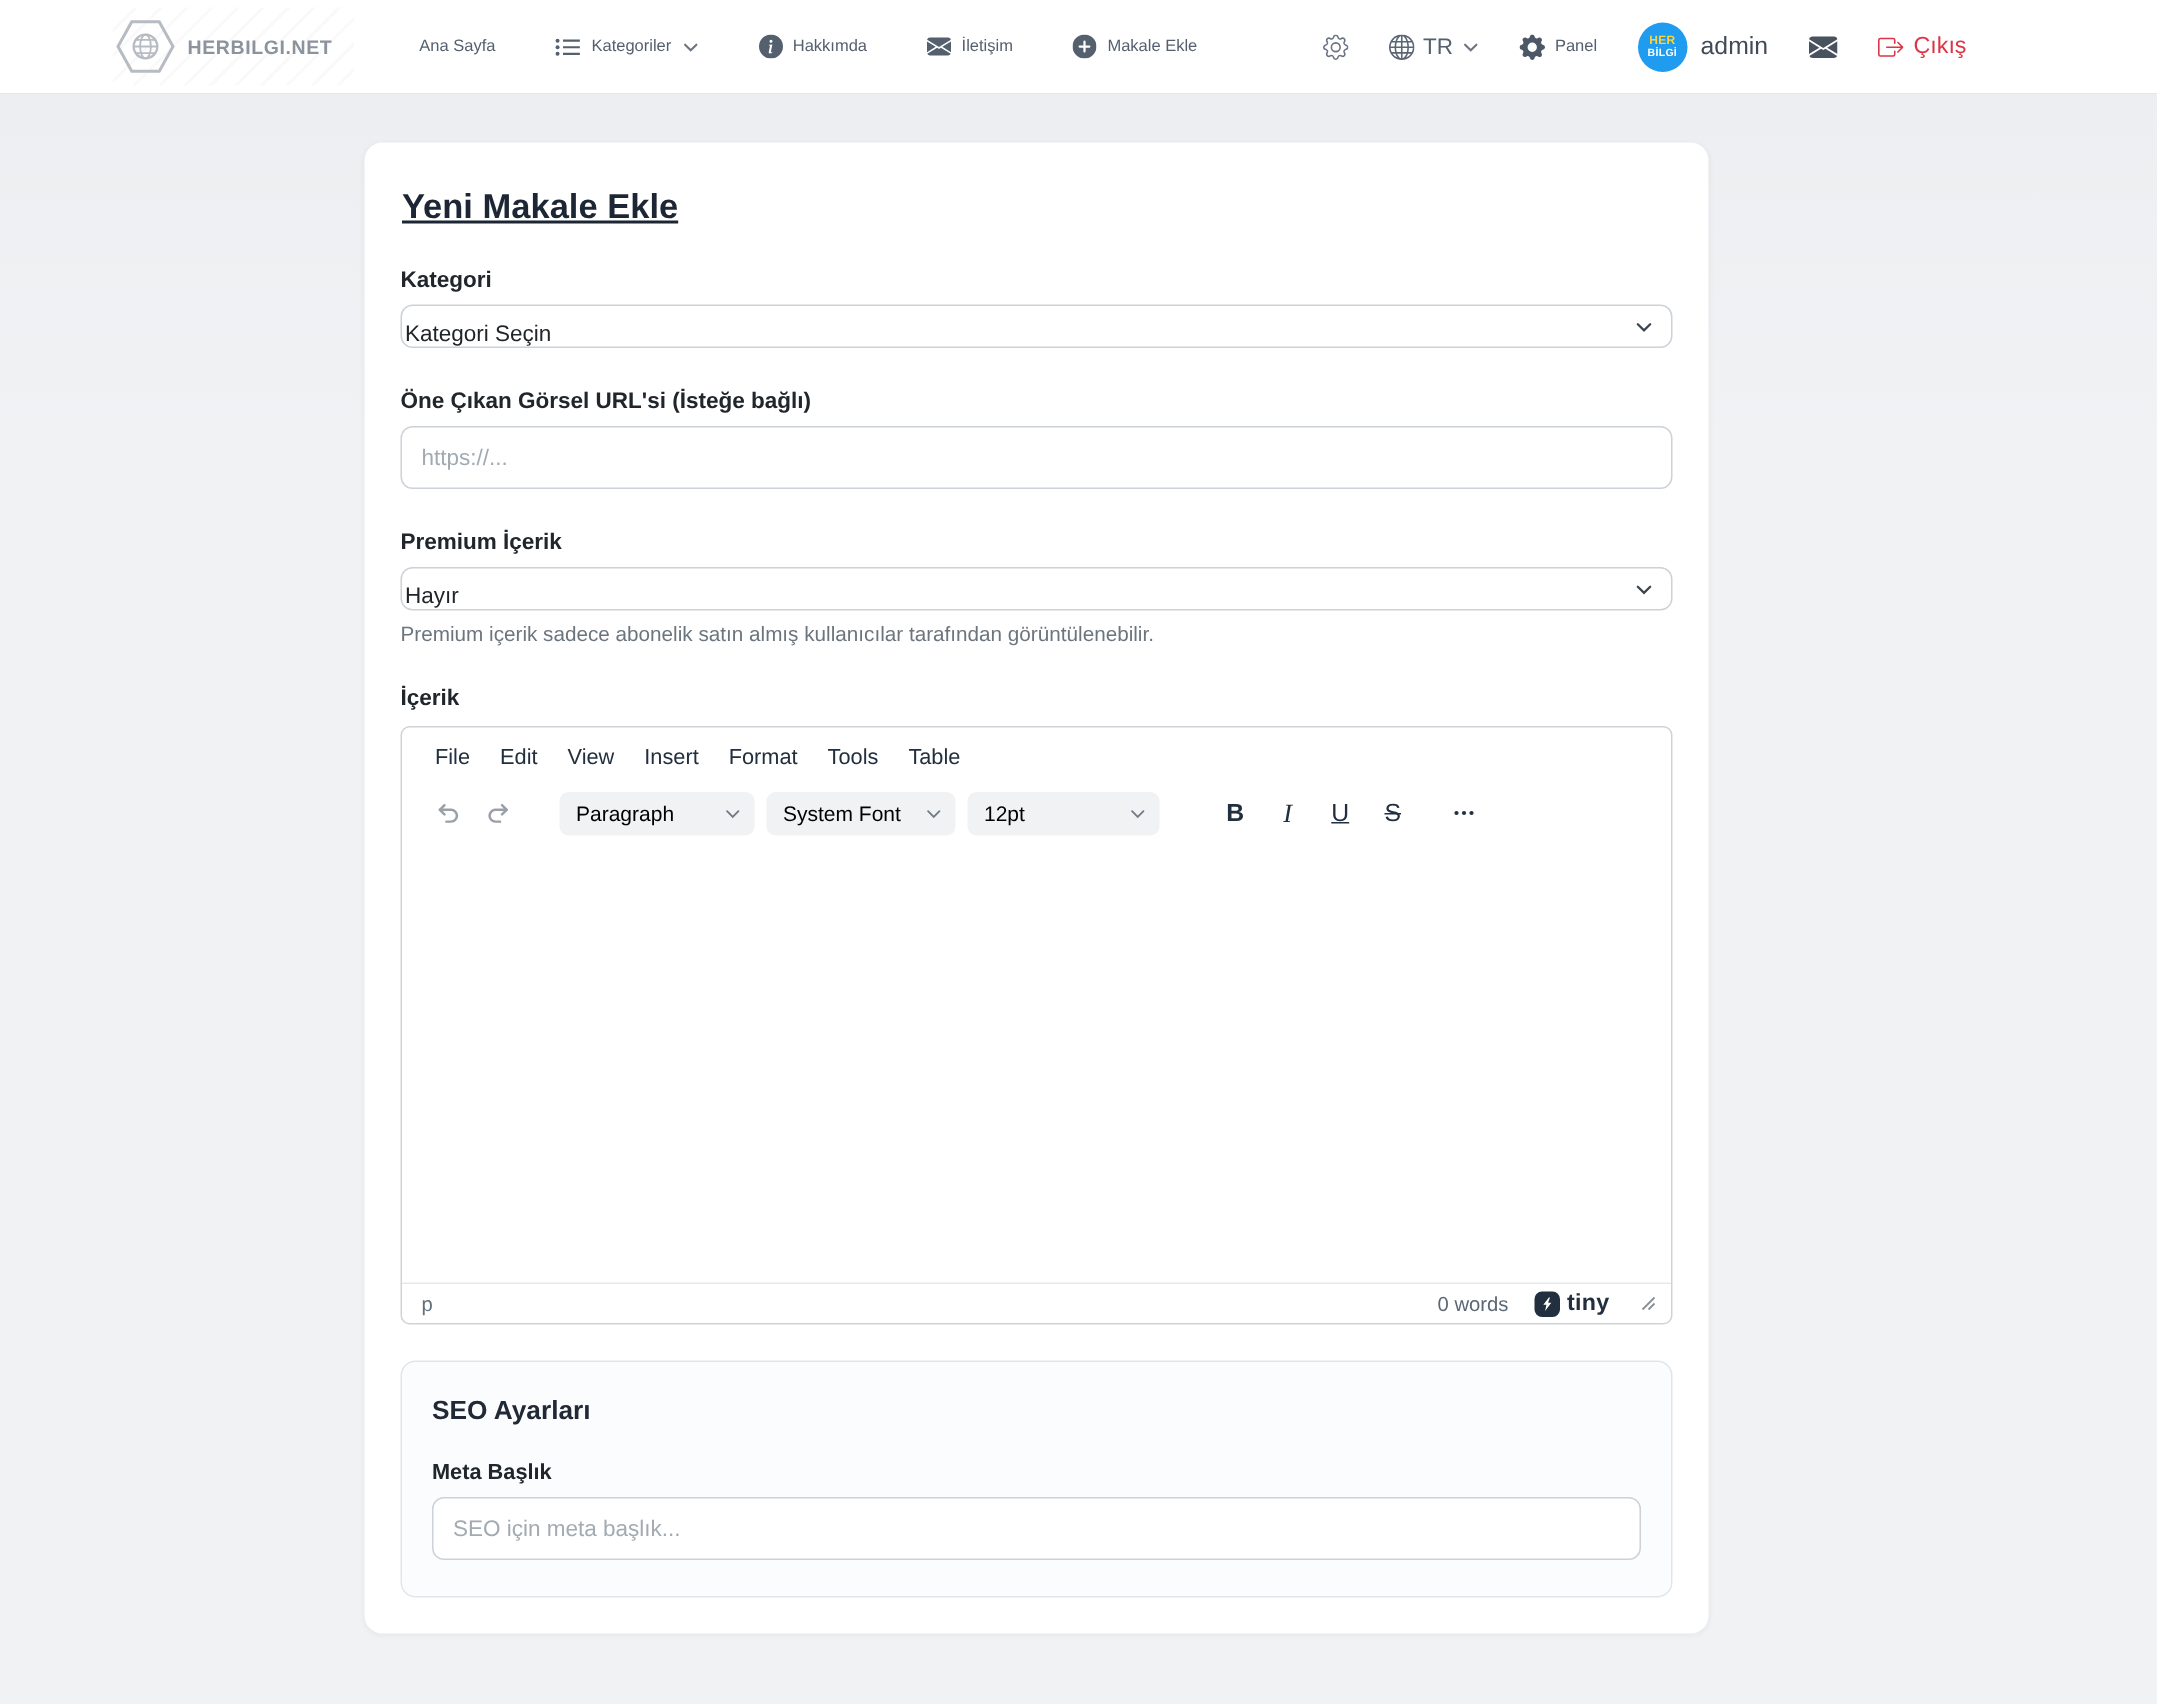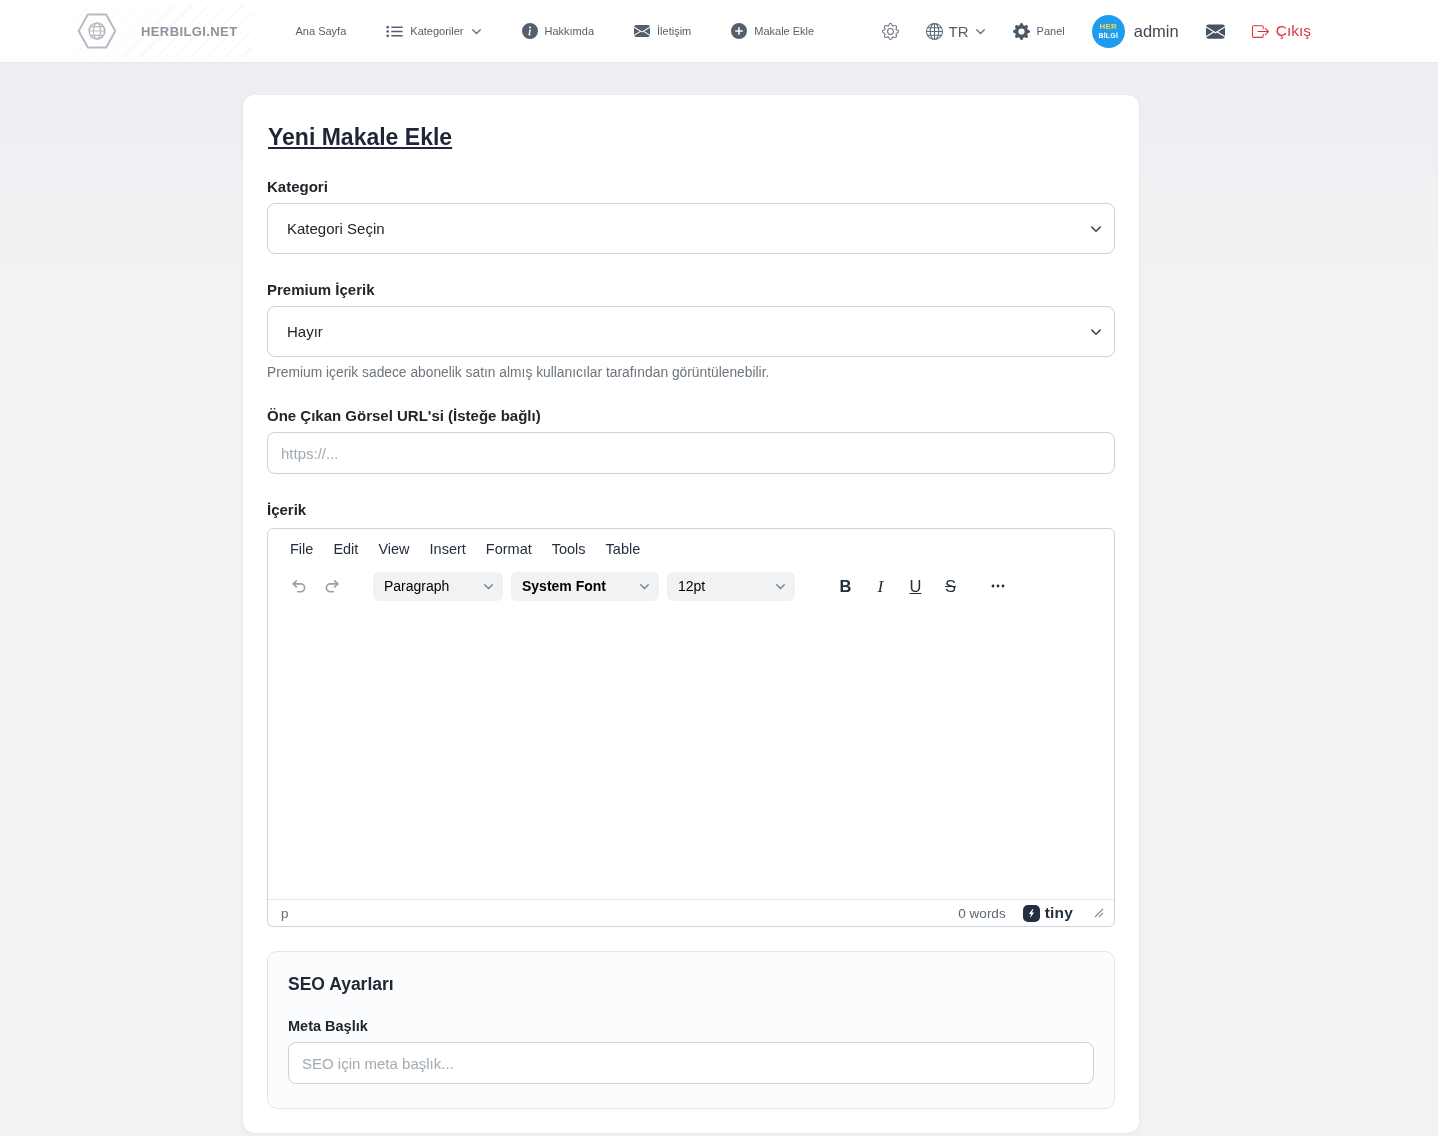--- a/index.html
+++ b/index.html
@@ -12,21 +12,21 @@
   body{
     font-family:"Liberation Sans","DejaVu Sans",sans-serif;
     background:linear-gradient(180deg,#ecedf0 0%,#f1f2f4 25%,#f1f2f4 100%);
     color:#212529;
   }
   
   .navbar{
     height:63px;background:#fff;border-bottom:1px solid #e3e6ea;
     display:flex;align-items:center;padding:0 127px 0 75px;
   }
-  .brand{display:flex;align-items:center;gap:22px;color:#9aa1ab;
+  .brand{display:flex;align-items:center;gap:6px;color:#9aa1ab;
     background:repeating-linear-gradient(135deg,rgba(0,0,0,0) 0 10px,rgba(120,128,140,.045) 10px 12px);
     padding:4px 14px 4px 0;border-radius:4px;}
   .brand-text{font-size:13px;font-weight:700;letter-spacing:.4px;color:#8b939d;}
   .nav-links{display:flex;align-items:center;gap:40px;margin-left:44px;}
   .nav-link{display:flex;align-items:center;gap:7px;font-size:11px;color:var(--nav-text);cursor:pointer;white-space:nowrap;}
   .nav-link svg{flex:0 0 auto;}
   .nav-right{margin-left:auto;display:flex;align-items:center;gap:27px;}
   .icon-btn{display:flex;align-items:center;color:#5b6675;cursor:pointer;}
   .lang{display:flex;align-items:center;gap:6px;font-size:15px;color:var(--nav-text);cursor:pointer;}
   .user{display:flex;align-items:center;gap:9px;cursor:pointer;}
@@ -45,40 +45,40 @@
   .page-title{font-size:23px;font-weight:700;color:#1d2635;margin:2px 0 0 1px;text-decoration:underline;}
   .group{margin-top:27px;}
   .flabel{display:block;font-size:15px;font-weight:700;color:#20262c;margin-bottom:8px;}
   .form-control{
     width:100%;height:42px;border:1px solid #ccd2d8;border-radius:8px;
     padding:0 13px;font-size:15px;color:#212529;background:#fff;outline:none;
     font-family:"Liberation Sans",sans-serif;
   }
   .form-control::placeholder{color:#a2aab2;}
   .select-box{
-    position:relative;width:100%;height:51px;border:1px solid #ccd2d8;border-radius:8px;
-    background:#fff;display:flex;align-items:center;padding:0 34px 0 19px;
+    position:relative;width:100%;height:29px;border:1px solid #ccd2d8;border-radius:8px;
+    background:#fff;display:flex;align-items:flex-end;padding:0 34px 0 2px;
     font-size:15px;color:#212529;cursor:pointer;
   }
   .select-box .select-chev{position:absolute;right:12px;top:50%;transform:translateY(-50%);color:#3c4450;}
   .help-text{margin-top:8px;font-size:13.8px;color:#6c757d;}
   
   .editor{margin-top:10px;border:1px solid #cfd3d8;border-radius:6px;background:#fff;overflow:hidden;}
   .mce-menubar{display:flex;align-items:center;padding:8px 10px 1px 12px;}
   .mce-menu-item{padding:4px 10px;font-size:14.5px;color:#222f3e;border-radius:3px;cursor:pointer;}
   .mce-toolbar{display:flex;align-items:center;padding:9px 10px 11px 13px;}
   .tb-btn{display:flex;align-items:center;justify-content:center;width:34px;height:30px;border-radius:3px;cursor:pointer;color:#222f3e;}
   .tb-btn.disabled{color:#9aa0a8;}
   .tb-select{
     display:flex;align-items:center;justify-content:space-between;height:29px;border-radius:6px;
     background:#f1f2f4;color:#000000;font-size:14px;padding:0 9px 0 11px;cursor:pointer;margin-right:8px;
   }
   .tb-select .select-chev{color:#768;margin-left:8px;color:#717a85;}
   .w-format{width:130px;}
-  .w-font{width:148px;font-weight:bold;}
+  .w-font{width:126px;}
   .w-size{width:128px;}
   .tb-gap{width:24px;}
   .fmt{width:35px;height:30px;display:flex;align-items:center;justify-content:center;font-size:16.5px;color:#222f3e;cursor:pointer;}
   .fmt.b{font-weight:700;}
   .fmt.i{font-style:italic;font-family:"Liberation Serif",serif;font-size:17.5px;}
   .fmt.u{text-decoration:underline;}
   .fmt.s{text-decoration:line-through;}
   .more-btn{margin-left:13px;}
   .mce-content{height:287px;background:#fff;cursor:text;}
   .mce-statusbar{
@@ -228,35 +228,35 @@
       <span>Kategori Seçin</span>
       <span class="select-chev" style="display:flex;">
         <svg width="12" height="12" viewBox="0 0 16 16">
             <path fill="none" stroke="currentColor" stroke-width="2" stroke-linecap="round" d="M2.5 5.5 8 11l5.5-5.5"></path>
           </svg>
       </span>
     </div>
   </div>
 
   <div class="group">
+    <label class="flabel">Öne Çıkan Görsel URL'si (İsteğe bağlı)</label>
+    <input class="form-control" type="text" placeholder="https://..." style="">
+  </div>
+
+  <div class="group">
     <label class="flabel">Premium İçerik</label>
     <div class="select-box">
       <span>Hayır</span>
       <span class="select-chev" style="display:flex;">
         <svg width="12" height="12" viewBox="0 0 16 16">
             <path fill="none" stroke="currentColor" stroke-width="2" stroke-linecap="round" d="M2.5 5.5 8 11l5.5-5.5"></path>
           </svg>
       </span>
     </div>
     <div class="help-text">Premium içerik sadece abonelik satın almış kullanıcılar tarafından görüntülenebilir.</div>
-  </div>
-
-  <div class="group">
-    <label class="flabel">Öne Çıkan Görsel URL'si (İsteğe bağlı)</label>
-    <input class="form-control" type="text" placeholder="https://..." style="">
   </div>
 
   <div class="group">
     <label class="flabel">İçerik</label>
 
     <div class="editor">
       <div class="mce-menubar">
         <span class="mce-menu-item">File</span>
         <span class="mce-menu-item">Edit</span>
         <span class="mce-menu-item">View</span>

